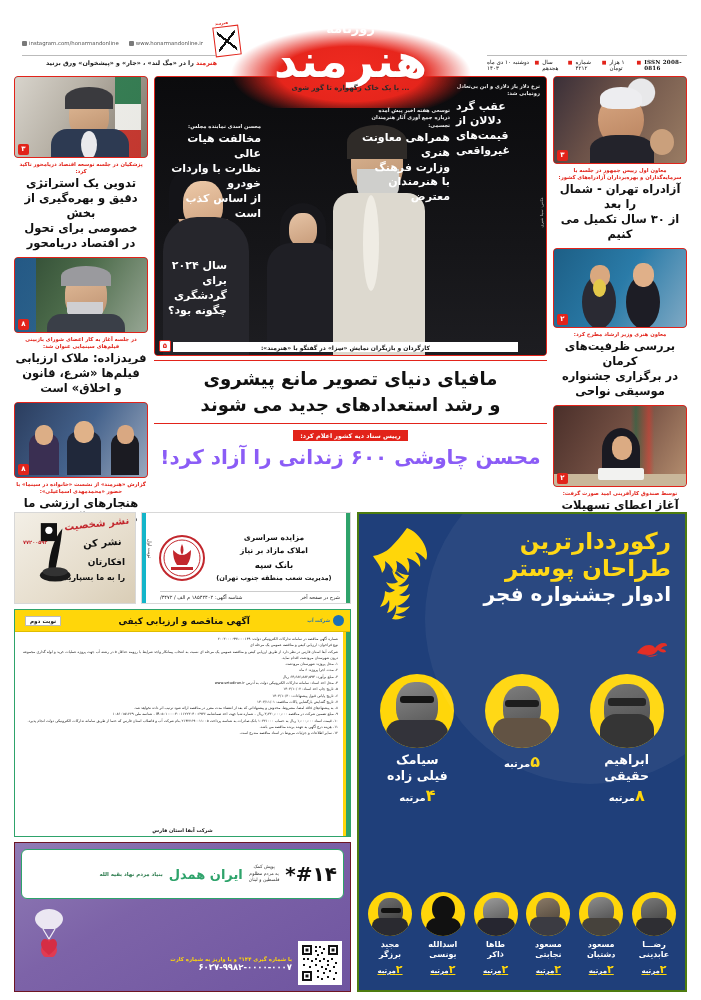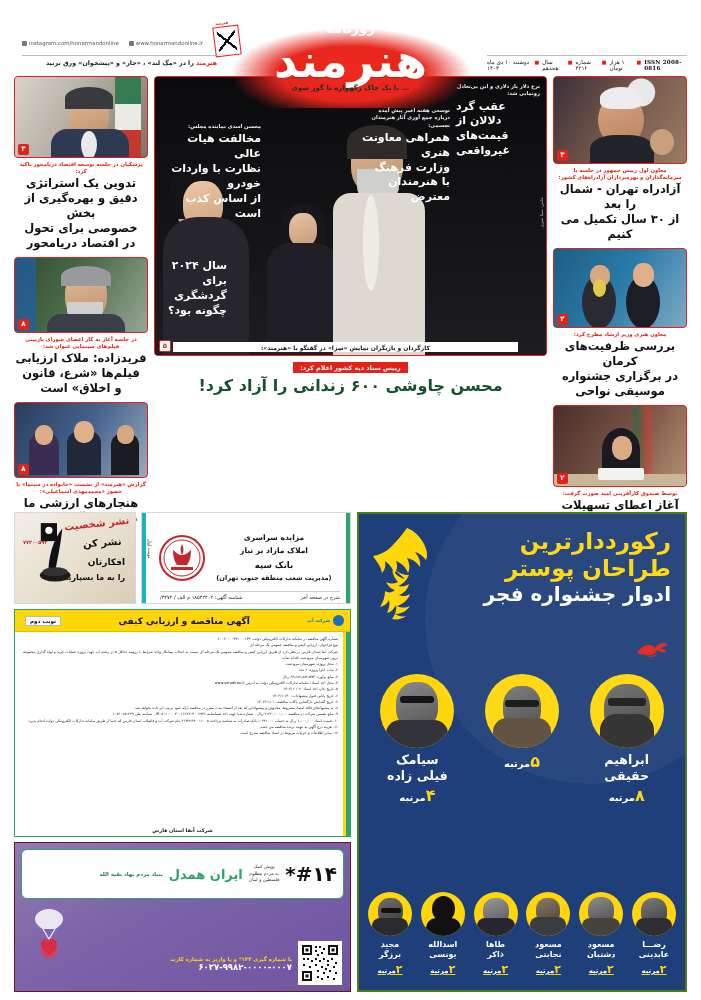--- a/index.html
+++ b/index.html
@@ -123,21 +123,21 @@
   }
   .lead-head {
     border-top: 1.4px solid #e2231a; border-bottom: 1.4px solid #e2231a;
     margin-top: 4px; padding: 5px 4px;
     font-size: 18px; font-weight: bold; line-height: 1.45; text-align: center; color: #111;
   }
   .second-kicker {
     margin: 6px auto 2px; background: #e2231a; color: #fff; font-size: 6.4px;
     font-weight: bold; padding: 1.5px 7px; width: fit-content;
   }
-  .second-head { font-size: 16px; font-weight: bold; text-align: center; color: #14532d; line-height: 1.4; }
+  .second-head { font-size: 20px; font-weight: bold; text-align: center; color: #8b5cf6; line-height: 1.4; }
 
   
   .lower { position: absolute; top: 512px; right: 14px; left: 14px; bottom: 8px; display: flex; gap: 6px; direction: rtl; }
   .fajr {
     width: 330px; background: #1f3f7a; border: 2px solid #4d7c0f; position: relative; overflow: hidden;
   }
   .fajr::after {
     content: ""; position: absolute; width: 330px; height: 330px; border-radius: 50%;
     right: -70px; top: -60px; background: rgba(255,255,255,.05);
   }
@@ -376,20 +376,22 @@
           <div class="ov-head" style="white-space:pre-line;text-align:right">سال ۲۰۲۴
 برای گردشگری
 چگونه بود؟</div>
         </div>
 
         <div class="photo-credit">عکس: سینا شیری</div>
         <div class="caption-strip">کارگردان و بازیگران نمایش «سِزا» در گفتگو با «هنرمند»:</div>
         <div class="pg-badge">۵</div>
       </div>
 
+      <div class="lead-head" style="white-space:pre-line">مافیای دنیای تصویر مانع پیشروی
+و رشد استعدادهای جدید می شوند</div>
       <div class="second-kicker">رییس ستاد دیه کشور اعلام کرد:</div>
       <div class="second-head">محسن چاوشی ۶۰۰ زندانی را آزاد کرد!</div>
     </div>
 
     <div class="col-side">
 
       <div class="side-item">
         <div class="photo" style="height:82px">
           <div class="ph" style="background:linear-gradient(120deg,#d8d4cc 0%,#b9b3a8 40%,#7d7468 100%)"></div>
           <div class="ph" style="background:linear-gradient(180deg,#2d7a4e 0 34%,#f2f2ee 34% 66%,#c8322a 66% 100%);width:26px;left:auto;right:6px;opacity:.92"></div>

